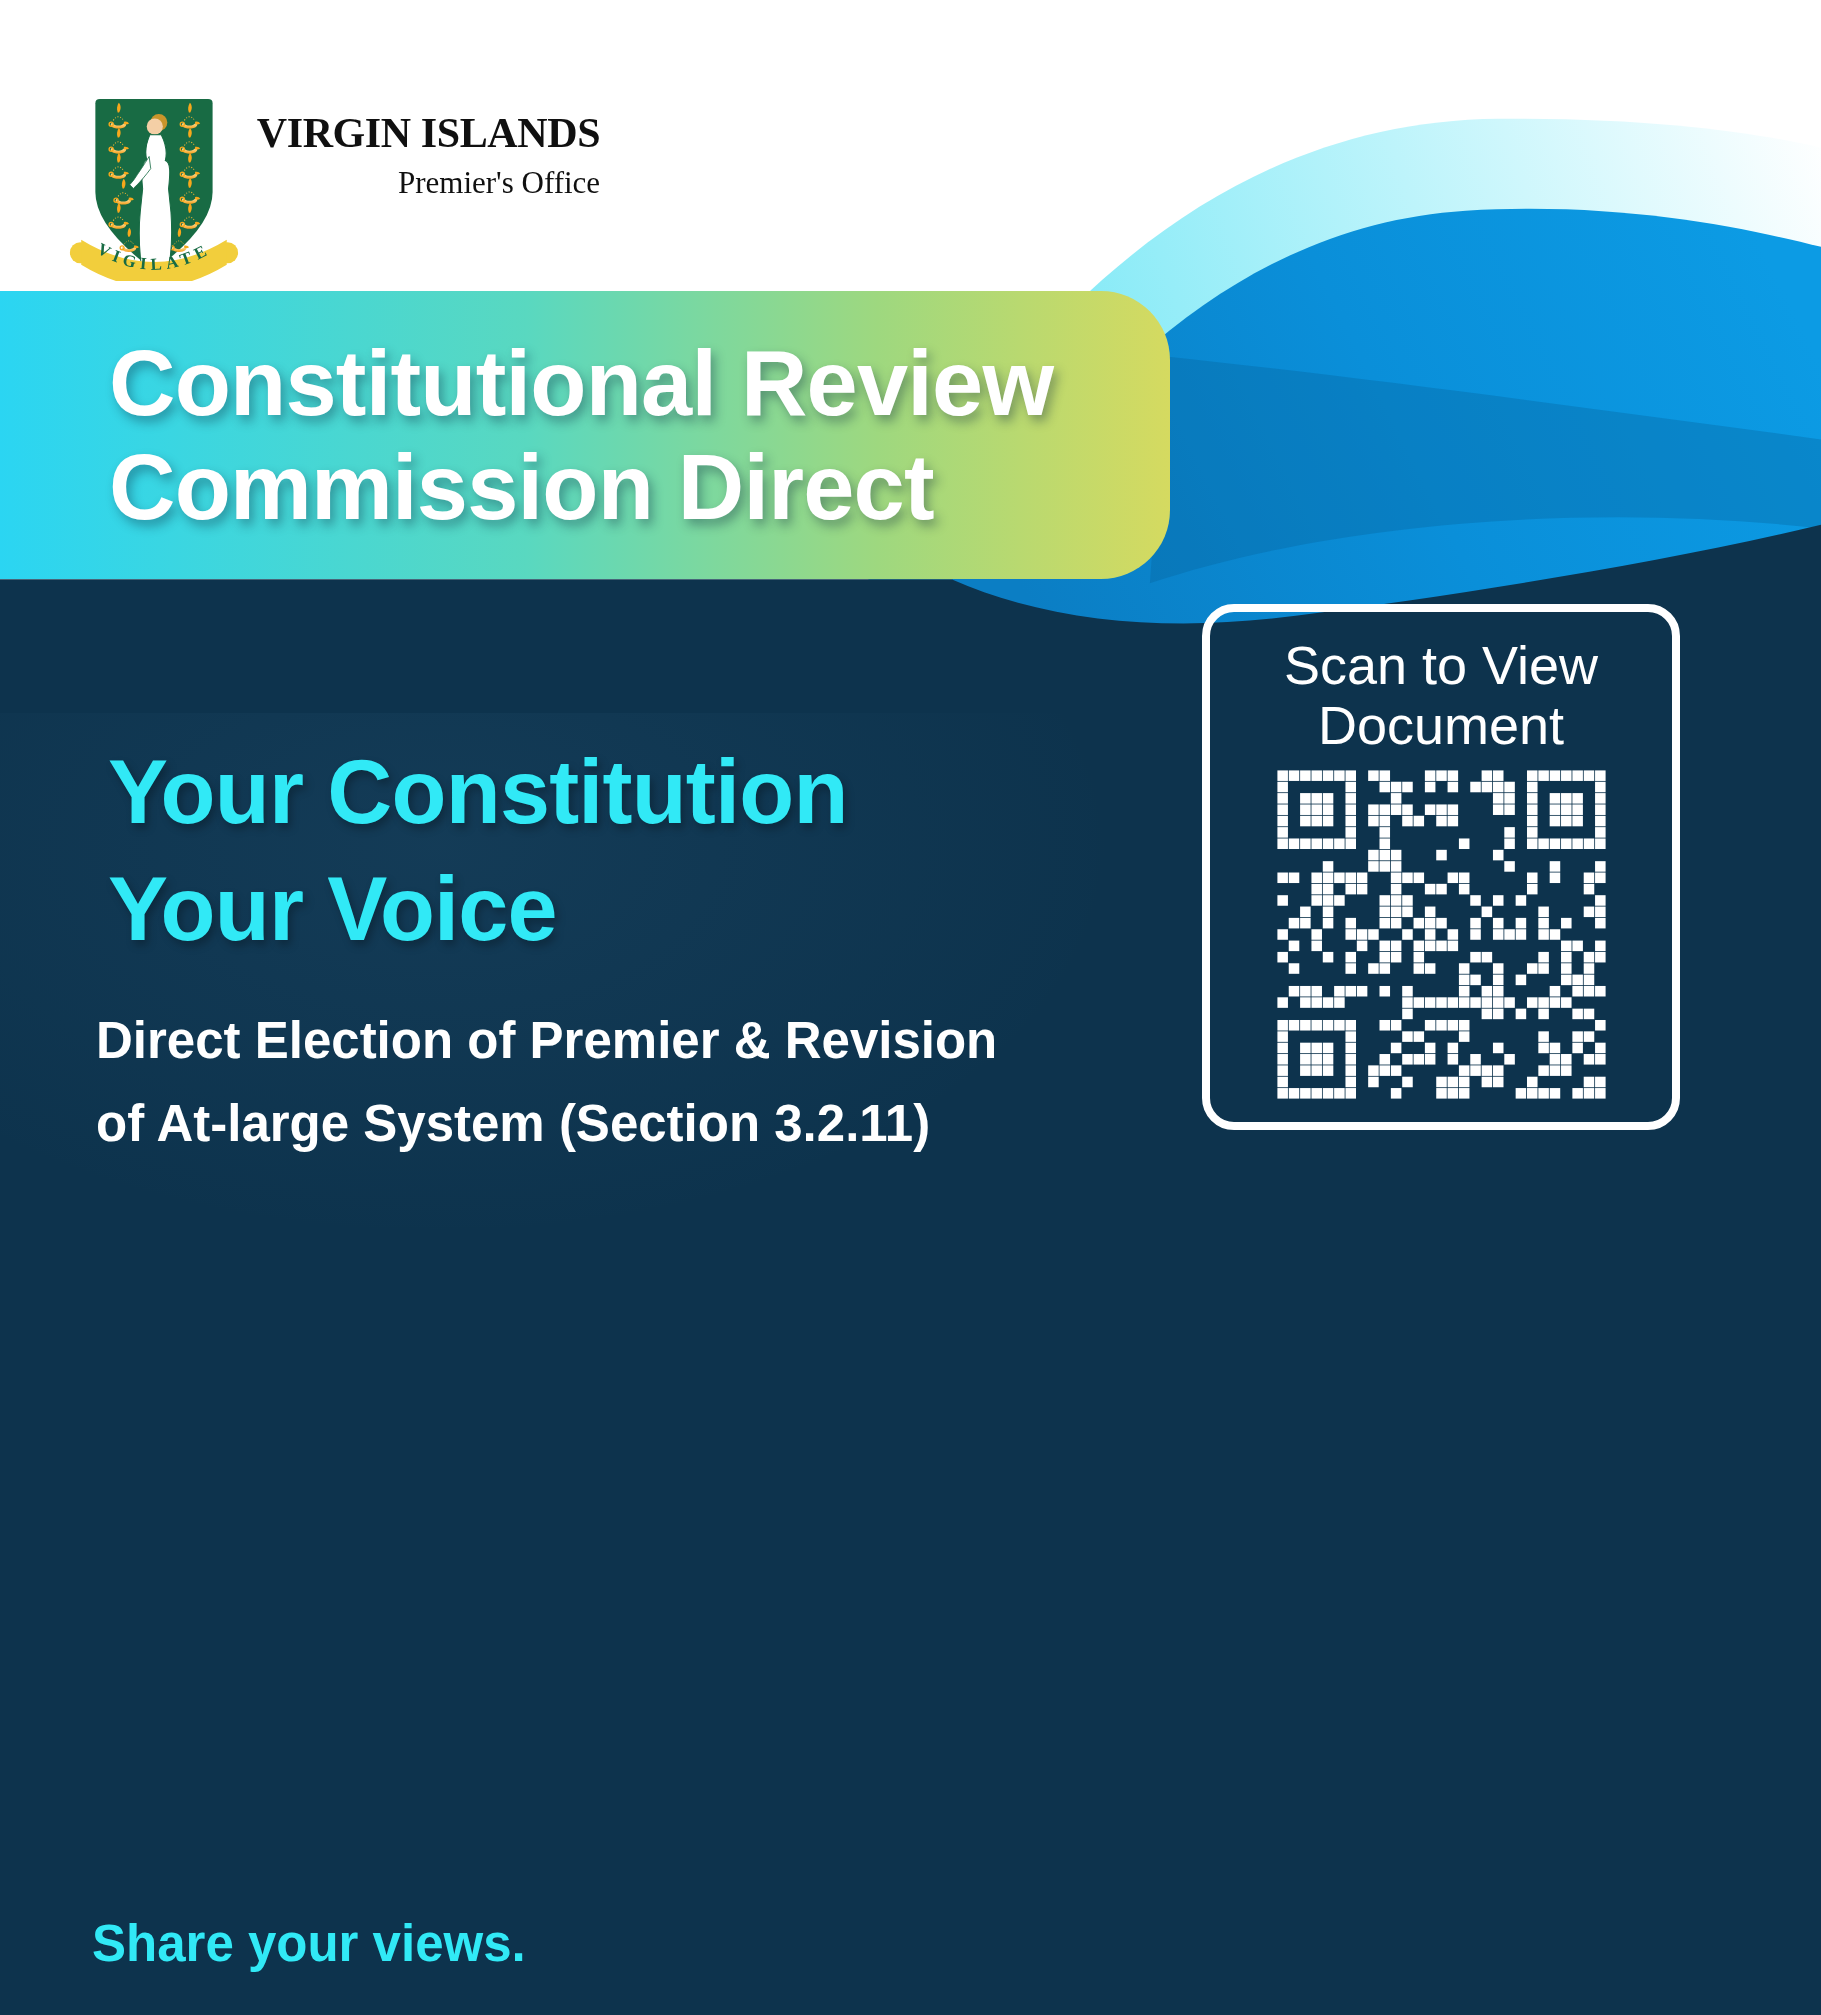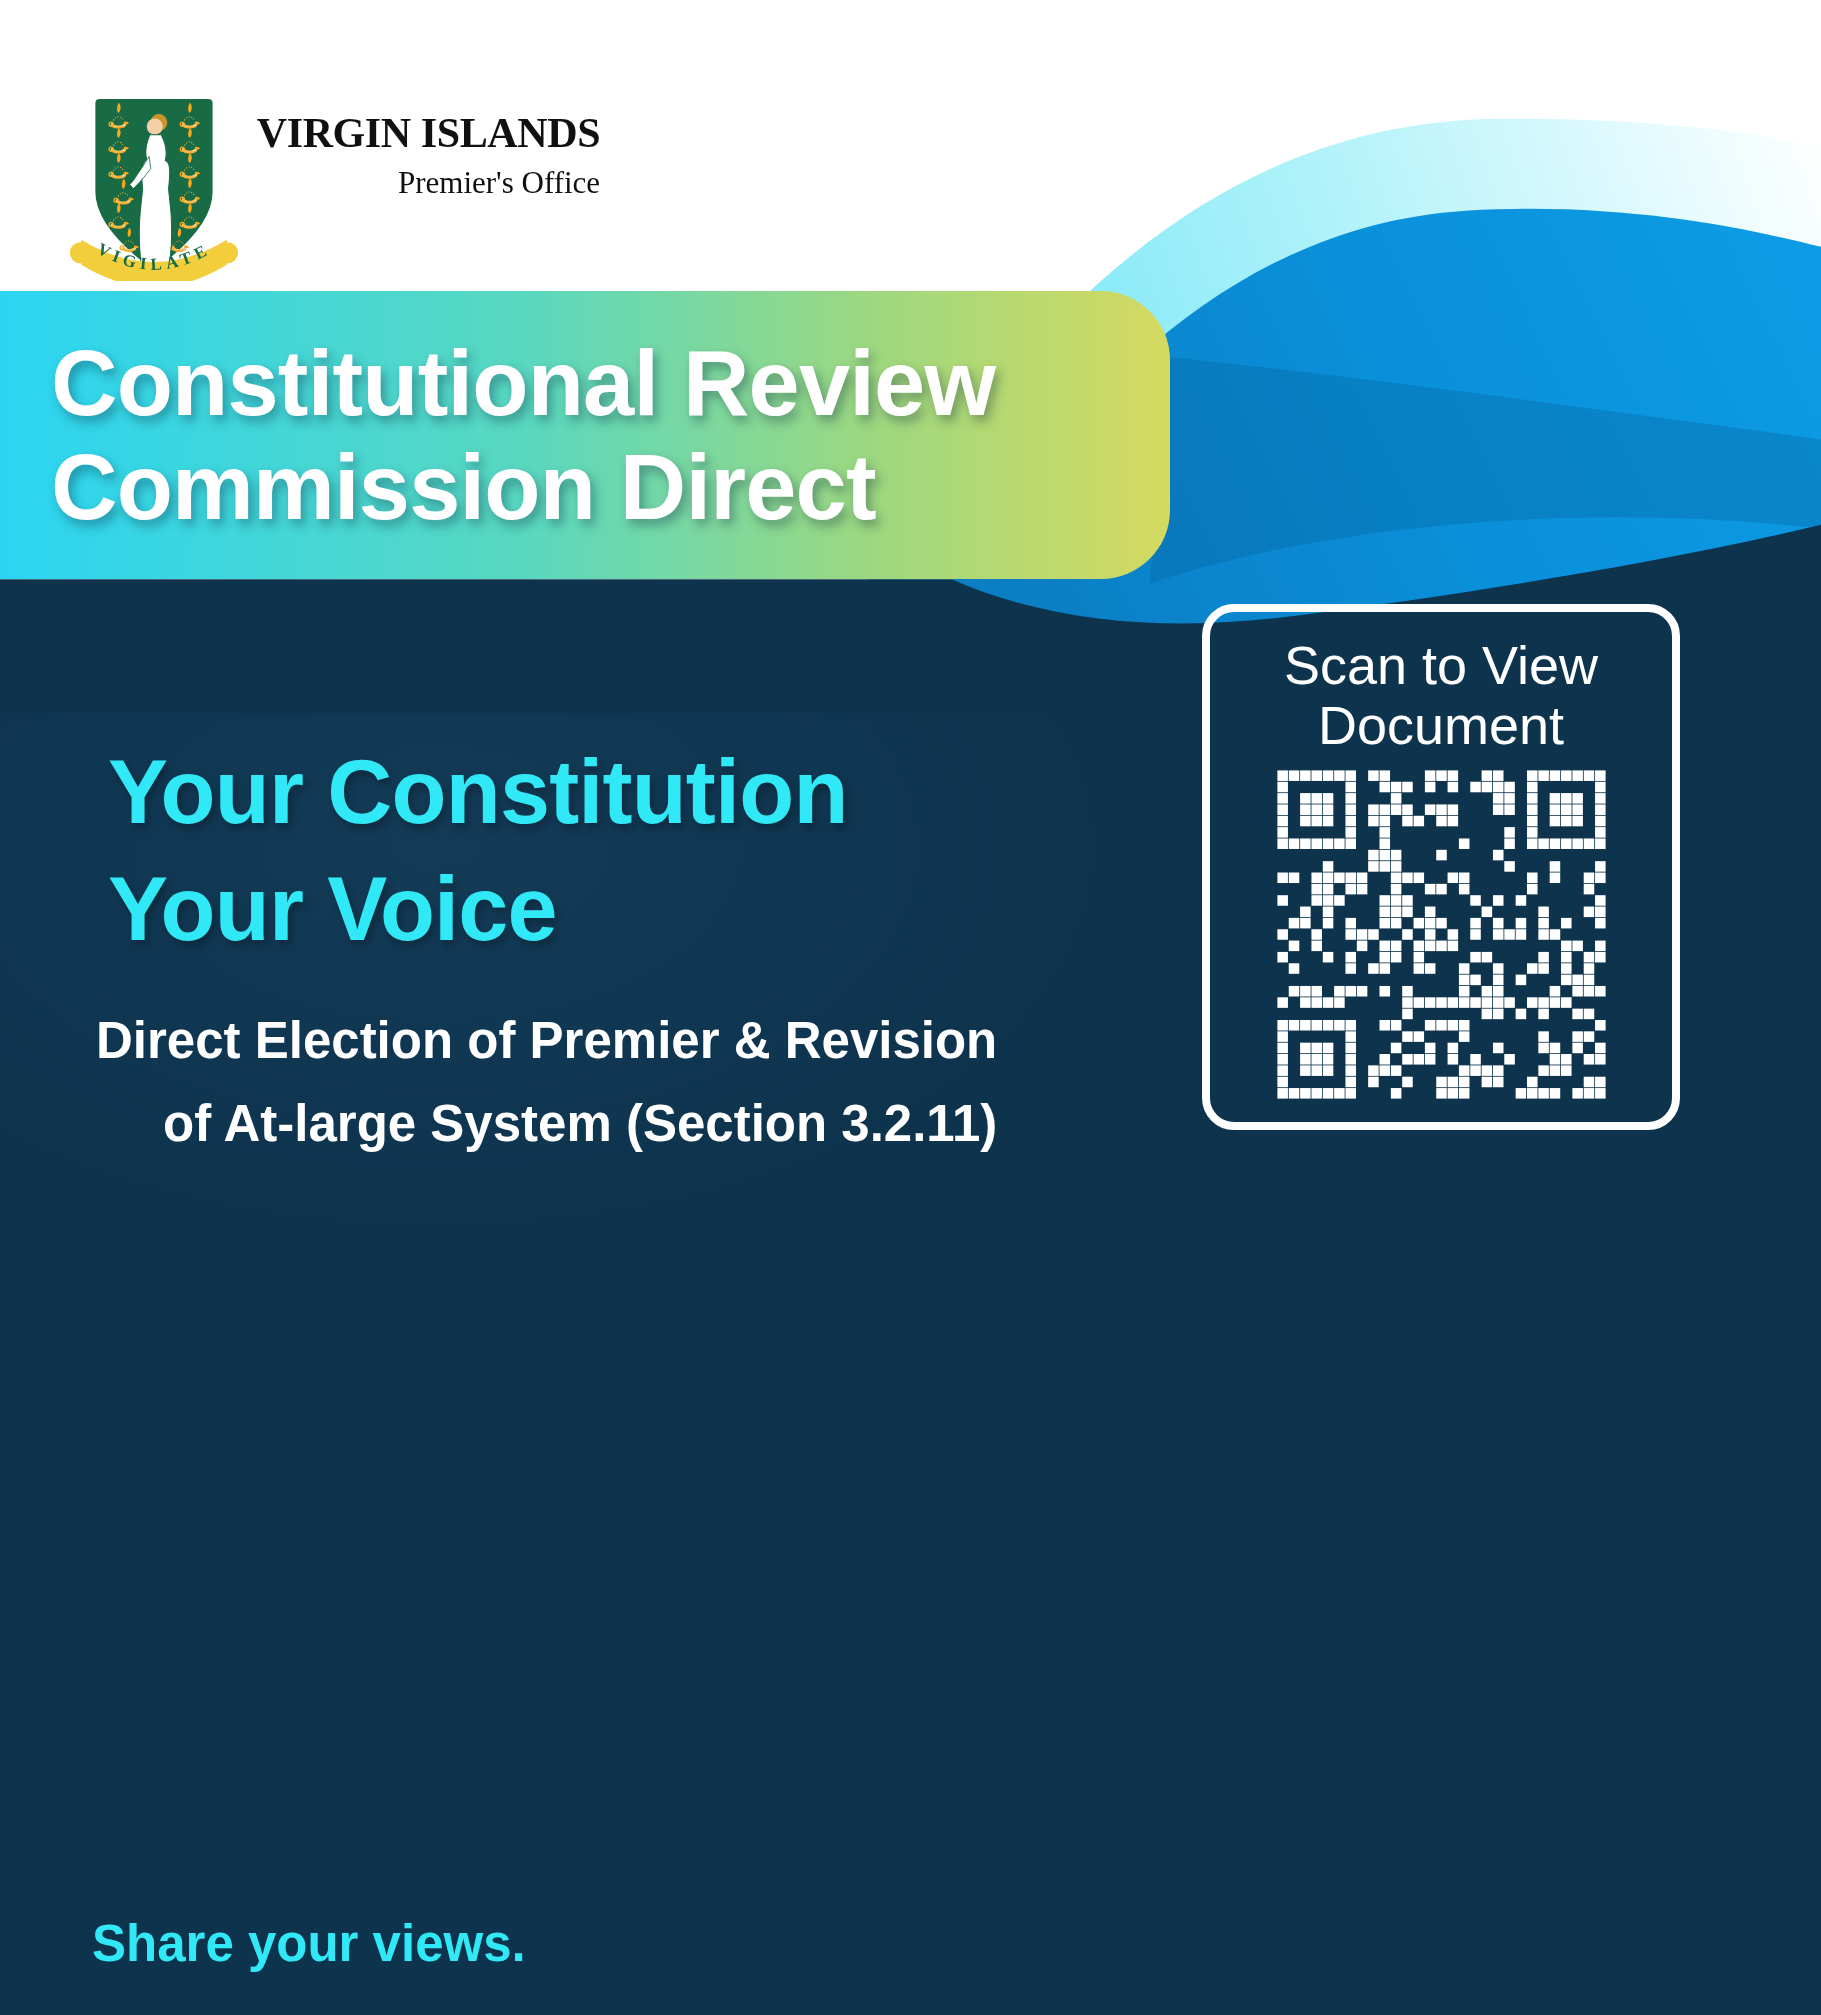--- a/index.html
+++ b/index.html
@@ -16,21 +16,21 @@
   .coa{width:174px;height:190px;display:block;}
   .logo-text{margin-left:13.8px;padding-top:16px;color:#101010;font-family:"Liberation Serif",serif;}
   .logo-text .l1{font-size:37px;line-height:1;letter-spacing:0.4px;font-weight:400;}
   .logo-text .l2{font-size:42px;line-height:1;font-weight:700;margin-top:4.9px;letter-spacing:-0.4px;}
   .logo-text .l3{font-size:31px;line-height:1;font-weight:400;margin-top:13px;text-align:right;}
   
   .banner{
     position:absolute;top:291px;left:0;width:1170px;height:288px;box-sizing:border-box;
     border-radius:0 69px 69px 0;
     background:linear-gradient(90deg,var(--banner-cyan,#2BD5F2) 0%,var(--banner-teal,#59D8C0) 45%,var(--banner-green,#9ED87F) 75%,var(--banner-yellow,#D5DA60) 100%);
-    display:flex;flex-direction:column;justify-content:center;padding-left:51px;
+    display:flex;flex-direction:column;justify-content:center;padding-left:109px;
   }
   .banner .line{
     font-size:92px;line-height:104px;font-weight:700;color:#fff;letter-spacing:-0.8px;
     text-shadow:4px 5.7px 10.5px rgba(10,40,60,0.38);
   }
   
   .qr-box{
     position:absolute;left:1202px;top:604px;width:478px;height:526px;box-sizing:border-box;
     border:8px solid #fff;border-radius:32px;text-align:center;
   }
@@ -39,21 +39,21 @@
   
   .headline{
     position:absolute;left:108px;top:734px;margin:0;
     font-size:90px;line-height:117px;font-weight:700;letter-spacing:-0.8px;
     color:var(--heading-cyan,#31E9F6);
     text-shadow:3.2px 4.9px 9px rgba(0,0,0,0.28);
   }
   .headline span{display:block;}
   .subheading{
     position:absolute;left:96px;top:999px;margin:0;
-    font-size:51px;line-height:83px;font-weight:700;color:#fff;letter-spacing:0px;text-align:right;
+    font-size:51px;line-height:83px;font-weight:700;color:#fff;letter-spacing:0px;
   }
   .subheading span{display:block;}
   .para{position:absolute;left:96px;margin:0;color:var(--text-white,#F4F8FB);
     font-size:57px;line-height:75px;font-weight:400;letter-spacing:0.4px;}
   .para1{top:1275px;}
   .para2{top:1660px;}
   .cta{
     position:absolute;left:92px;top:1913px;
     font-size:51px;line-height:61px;font-weight:700;color:var(--heading-cyan,#31E9F6);
   }

